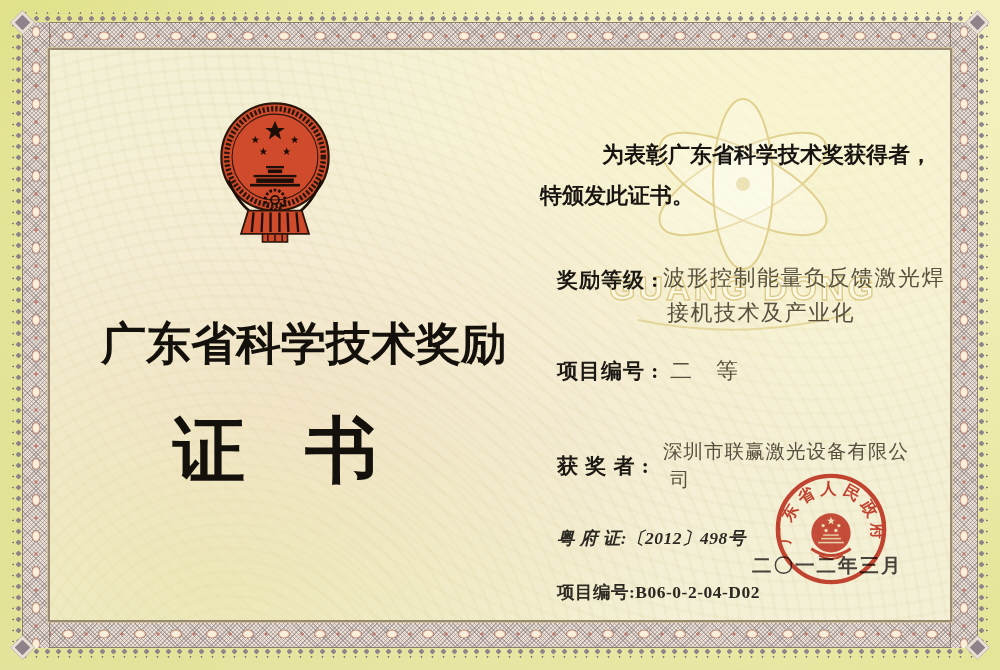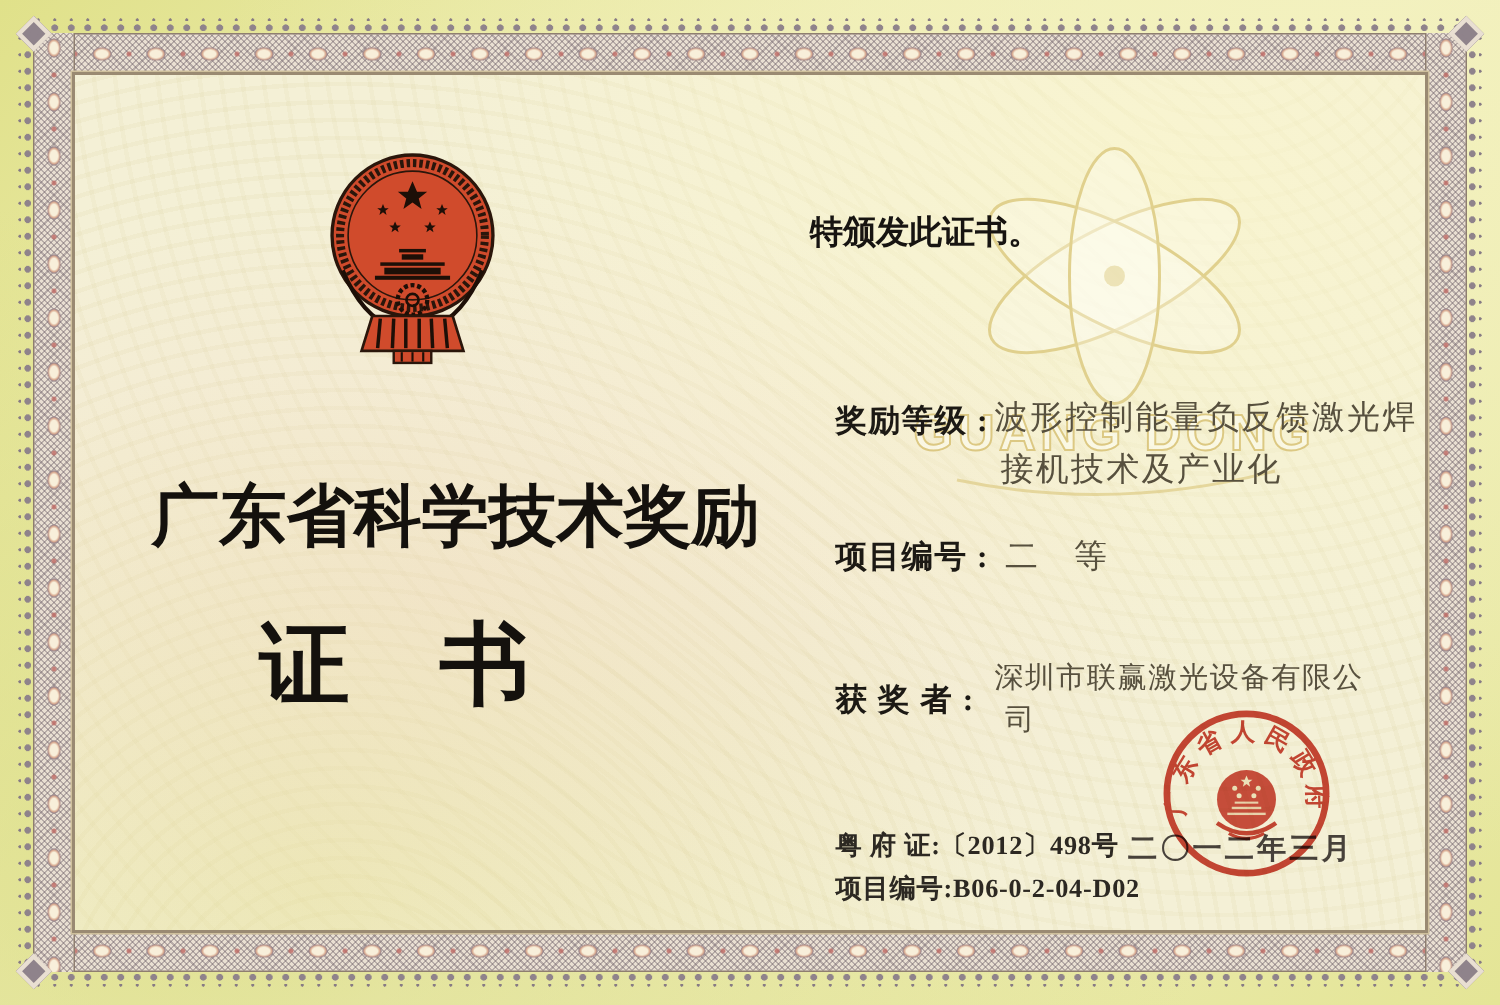--- a/index.html
+++ b/index.html
@@ -75,21 +75,21 @@
   }
   
   .title{
     position:absolute; left:101px; top:314px;
     font-family:Liberation Mono, monospace; font-weight:800;
     font-size:45px; letter-spacing:0px; color:#14110d; white-space:nowrap;
   }
   .certword{
     position:absolute; left:173px; top:403px;
     font-family:"Liberation Sans", sans-serif; font-weight:800;
-    font-size:60px; letter-spacing:60px; color:#14110d; white-space:nowrap;
+    font-size:72px; letter-spacing:60px; color:#14110d; white-space:nowrap;
   }
   .preamble{
     position:absolute; left:540px; top:134px; width:420px;
     font-size:22px; line-height:41px; font-weight:700; color:#171411;
   }
   .preamble .l1{text-indent:62px;}
   .field-label{
     position:absolute; font-size:21px; font-weight:700; color:#1c1914;
     letter-spacing:1px; white-space:nowrap;
   }
@@ -183,35 +183,36 @@
         <line x1="74" y1="153" x2="74" y2="160"></line>
       </g>
     </svg>
   </div>
 
   <div class="txtlayer">
     <div class="title">广东省科学技术奖励</div>
     <div class="certword">证书</div>
 
     <div class="preamble">
+      <div class="l1">为表彰广东省科学技术奖获得者，</div>
       <div class="l2">特颁发此证书。</div>
     </div>
 
     <div class="field-label" style="left:557px; top:266px;">奖励等级 :</div>
     <div class="field-value" style="left:667px; top:298px; letter-spacing:1.5px;">接机技术及产业化</div>
     <div class="field-value" style="left:663px; top:263px; letter-spacing:1.5px;">波形控制能量负反馈激光焊</div>
 
     <div class="field-label" style="left:557px; top:357px;">项目编号 :</div>
     <div class="field-value" style="left:670px; top:356px;">二　等</div>
 
     <div class="field-label" style="left:557px; top:452px;text-align:right;">获 奖 者 :</div>
     <div class="field-value" style="left:663px; top:438px; font-size:19.5px;text-align:right;">深圳市联赢激光设备有限公</div>
     <div class="field-value" style="left:670px; top:466px; font-size:19.5px;">司</div>
 
-    <div class="footer-line" style="left:557px; top:551px;">粤 府 证:〔2012〕498号</div>
+    <div class="footer-line" style="left:557px; top:526px;font-style:italic;">粤 府 证:〔2012〕498号</div>
     <div class="footer-line" style="left:557px; top:580px;">项目编号:B06-0-2-04-D02</div>
     <div class="date">二〇一二年三月</div>
   </div>
 
   <div class="seal-wrap">
     <svg width="118" height="118" viewBox="0 0 120 120">
       <circle cx="60" cy="60" r="54" fill="none" stroke="#c7392a" stroke-width="4.5"></circle>
       <path id="sealArc" d="M 24.8,88.9 A 42,42 0 1 1 95.2,88.9" fill="none"></path>
       <text font-size="16.5" font-weight="bold" fill="#c7392a" letter-spacing="5" font-family="Liberation Serif, serif">
         <textPath href="#sealArc" startOffset="50%" text-anchor="middle">广东省人民政府</textPath>

